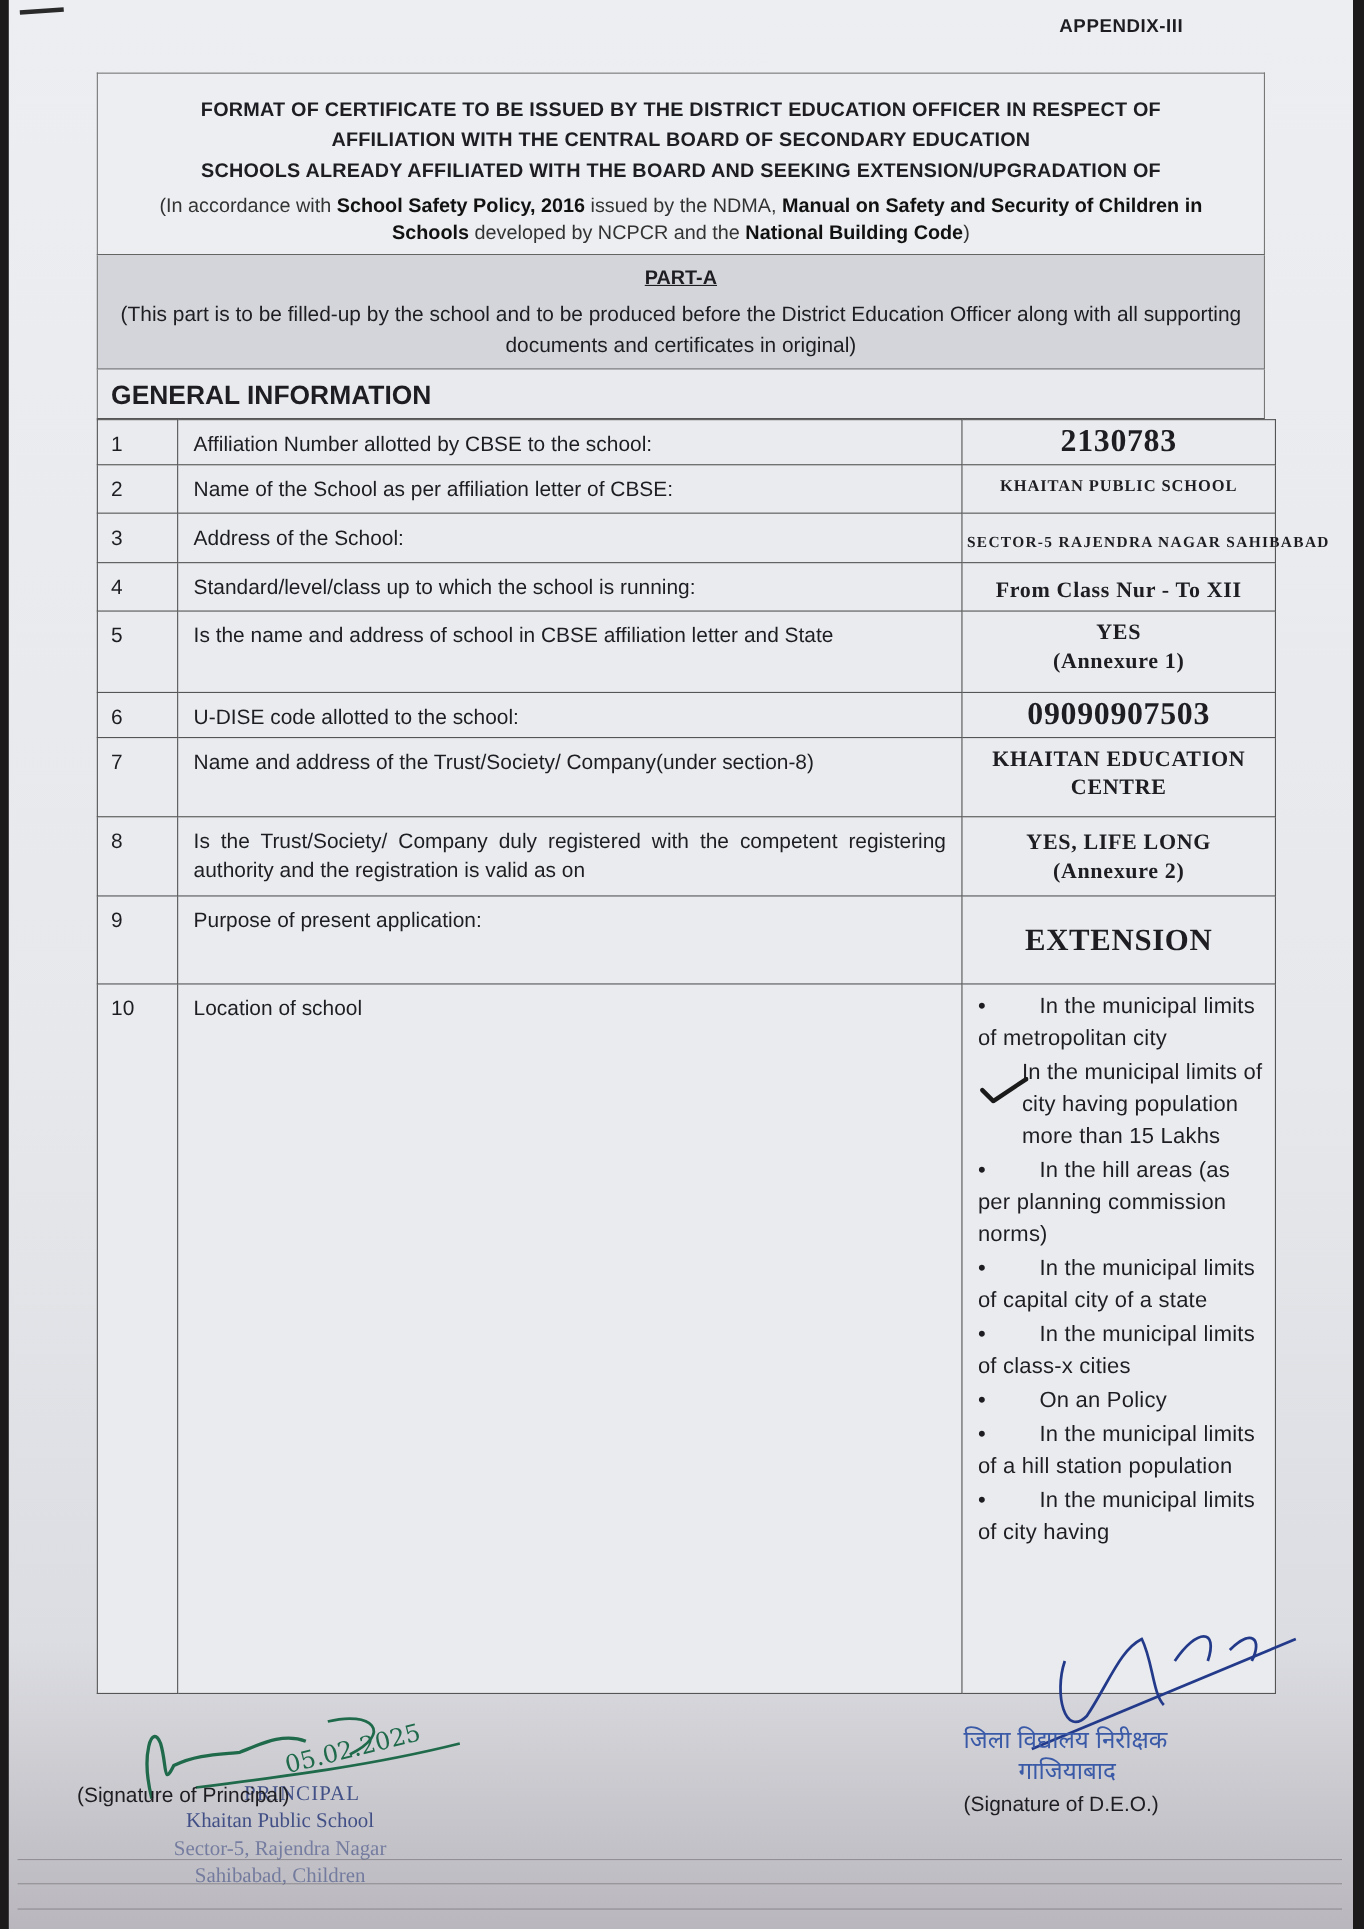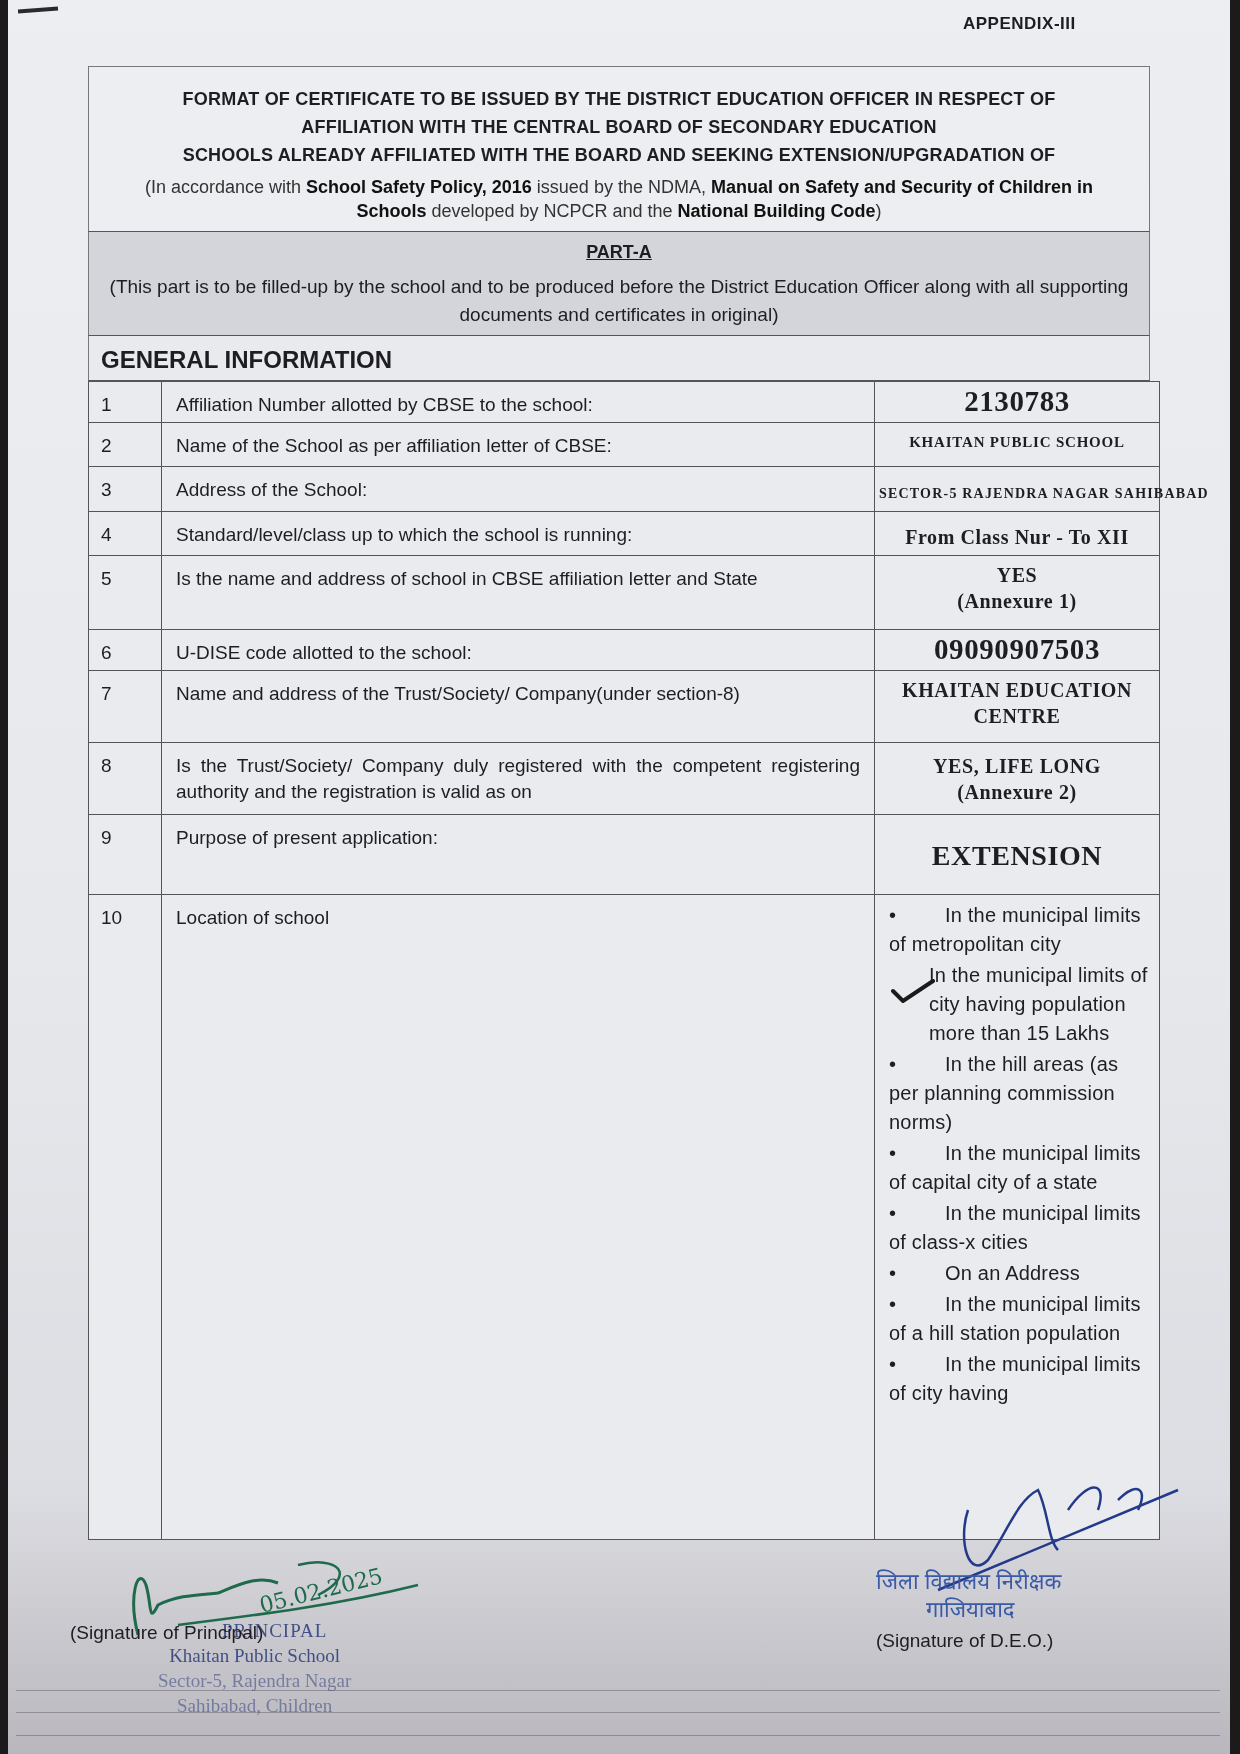--- a/index.html
+++ b/index.html
@@ -155,21 +155,21 @@
         <td class="a opts loc">
           <div class="opt"><span class="bullet">•</span><span>In the municipal limits of metropolitan city</span></div>
           <div class="opt checked">
             <svg class="chk" viewBox="0 0 44 24">
                   <path d="M2 12 L12 22 L42 2" fill="none" stroke="#1a1a1a" stroke-width="4" stroke-linecap="round"></path>
                 </svg>
             <span>In the municipal limits of city having population more than 15 Lakhs</span></div>
           <div class="opt"><span class="bullet">•</span><span>In the hill areas (as per planning commission norms)</span></div>
           <div class="opt"><span class="bullet">•</span><span>In the municipal limits of capital city of a state</span></div>
           <div class="opt"><span class="bullet">•</span><span>In the municipal limits of class-x cities</span></div>
-          <div class="opt"><span class="bullet">•</span><span>On an Address</span></div>
+          <div class="opt"><span class="bullet">•</span><span>On an Policy</span></div>
           <div class="opt"><span class="bullet">•</span><span>In the municipal limits of a hill station population</span></div>
           <div class="opt"><span class="bullet">•</span><span>In the municipal limits of city having</span></div>
         </td>
       </tr>
     </tbody>
       </table>
   </div>
 
   <svg class="ink" style="left:110px;top:1555px" width="320" height="90">
     <path d="M20 80 C 10 40, 20 10, 28 30 C 34 50, 30 70, 40 50 C 60 40, 80 40, 100 38 C 120 30, 140 20, 160 28" fill="none" stroke="#1f6a4a" stroke-width="3"></path>

